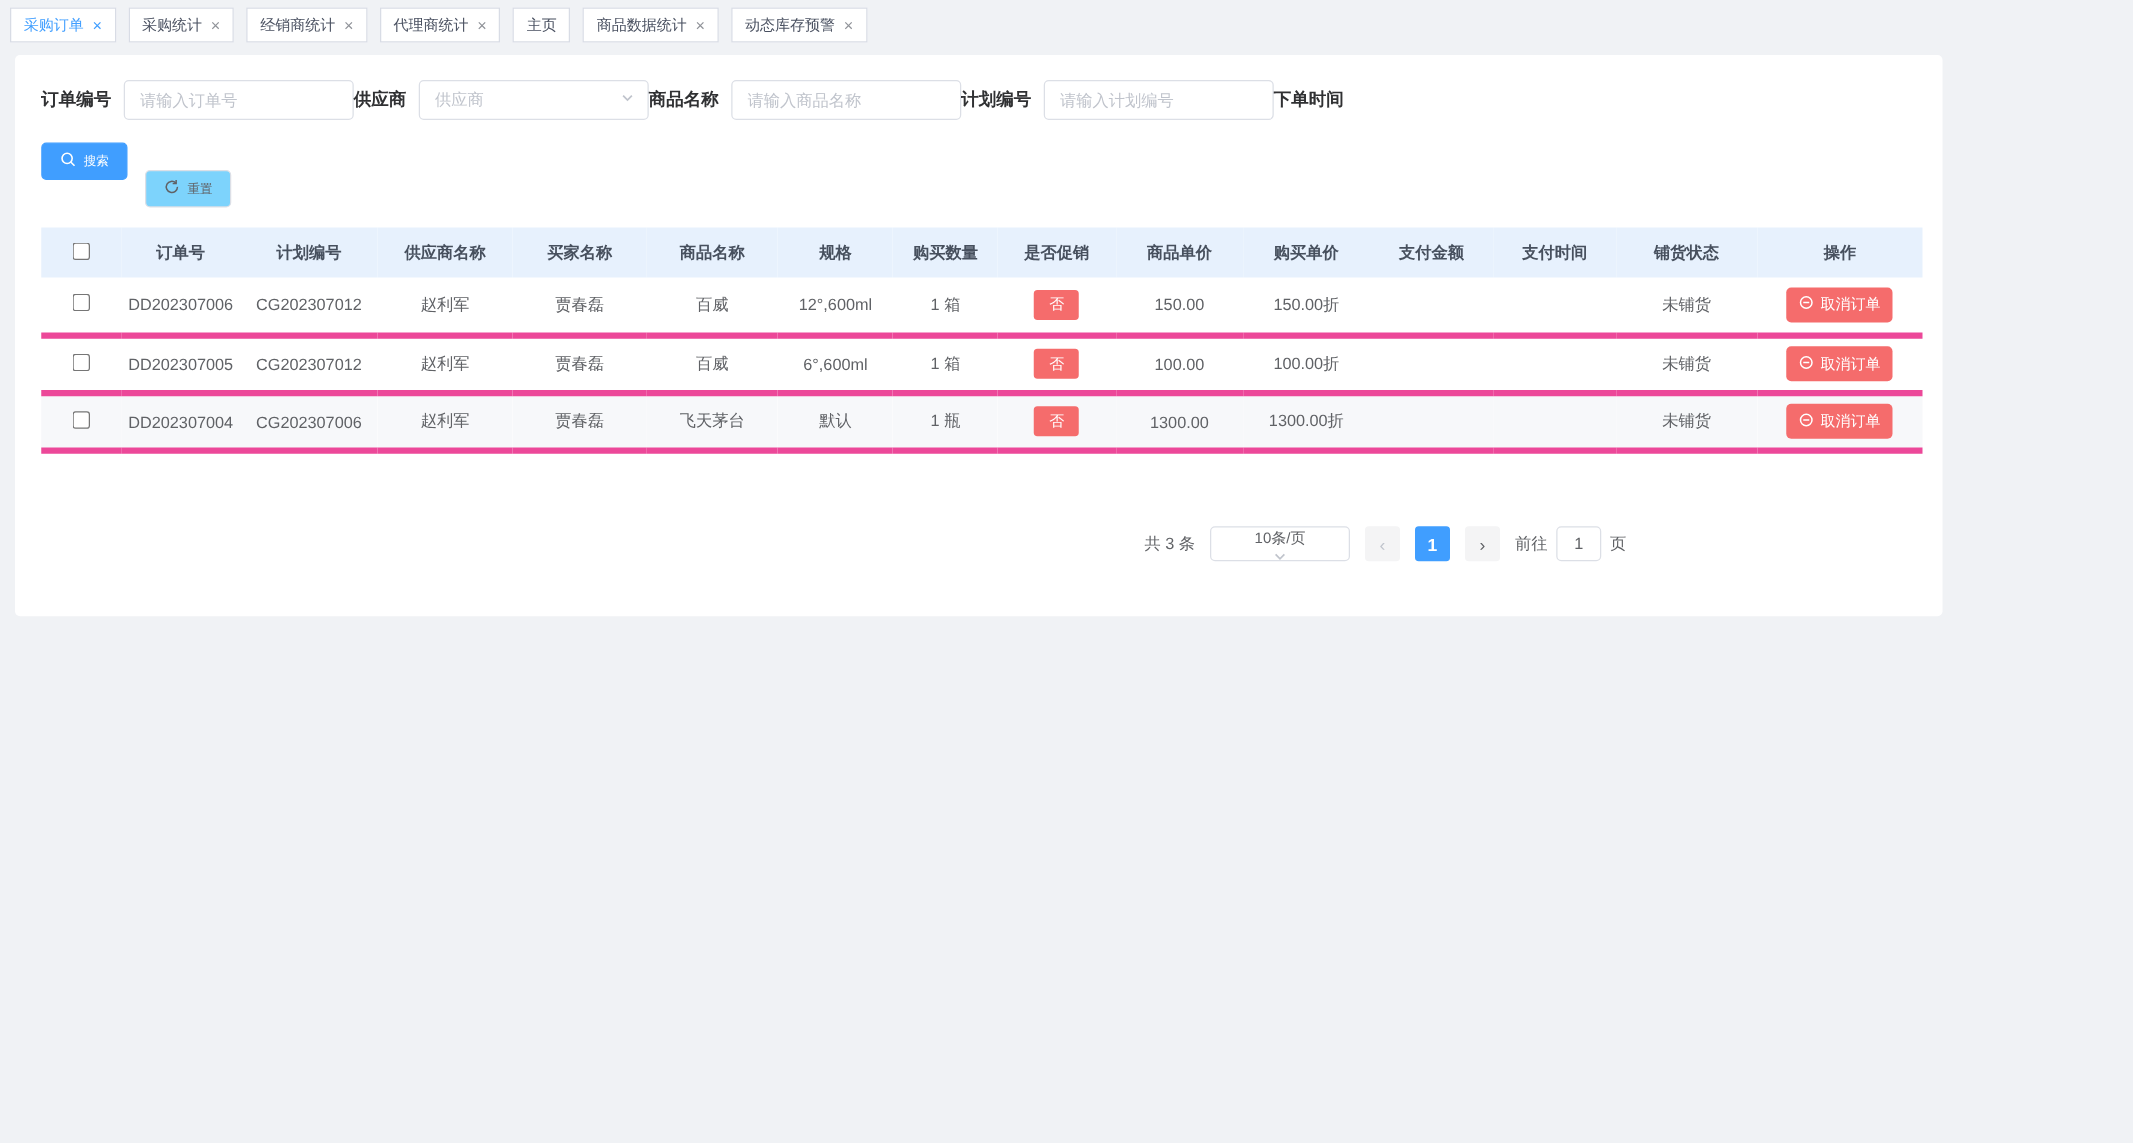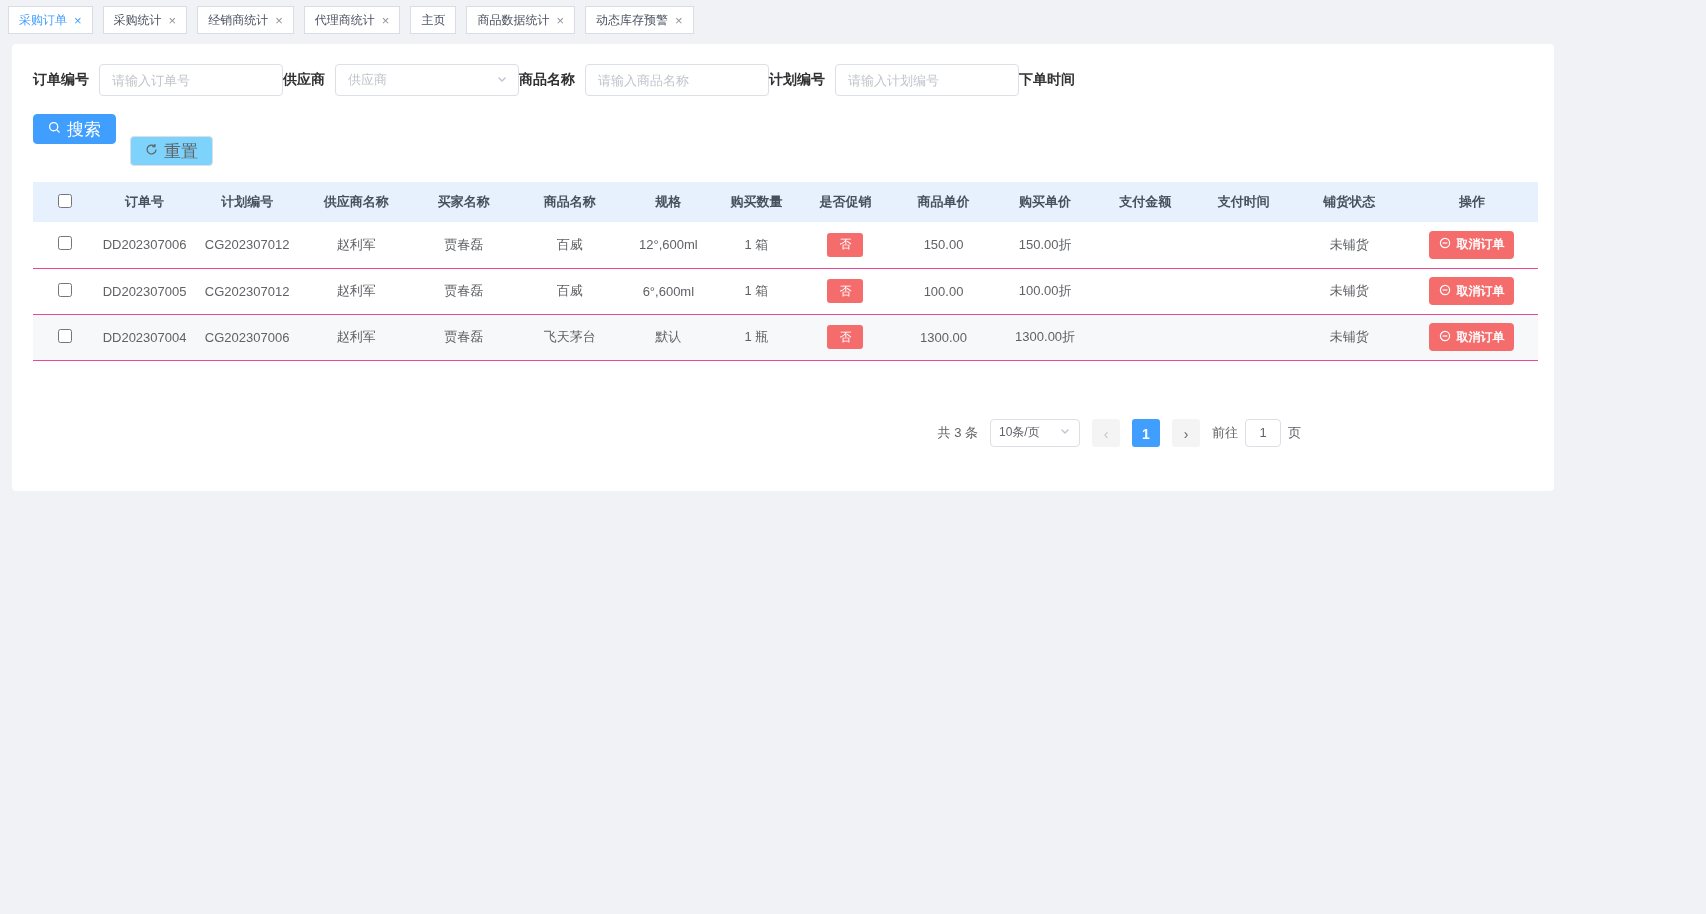--- a/index.html
+++ b/index.html
@@ -66,21 +66,21 @@
     display: flex; align-items: center;
     padding: 0 10px; gap: 4px; background: #fff; cursor: pointer;
   }
   .date-range .ph { flex: 1; text-align: center; font-size: 13px; color: #c0c4cc; }
   .date-range .sep { font-size: 13px; font-weight: 600; color: #303133; }
 
   
   .btn-row { margin-top: 18px; display: flex; gap: 14px; }
   .btn {
     height: 30px; padding: 0 14px;
-    border-radius: 4px; font-size: 17px;
+    border-radius: 4px; font-size: 10px;
     display: inline-flex; align-items: center; gap: 6px;
     cursor: pointer; border: 1px solid transparent;
     font-family: "Liberation Sans", "DejaVu Sans", sans-serif;
   }
   .btn.primary { background: #409eff; border-color: #409eff; color: #fff; }
   .btn.plain { background: #7dd3fc; border-color: #dcdfe6; color: #606266; margin-top: 22px; }
 
   
   .status-tabs { margin-top: 24px; display: flex; gap: 40px; border-bottom: 1px solid #e4e7ed; }
   .stab {
@@ -91,52 +91,51 @@
 
   
   table { margin-top: 16px; width: 100%; border-collapse: collapse; table-layout: fixed; font-size: 13px; }
   thead th {
     background: #e7f1fd; height: 40px;
     font-weight: 700; color: #47505e; text-align: center;
     font-size: 13px;
   }
   tbody td {
     height: 46px; text-align: center; vertical-align: middle;
-    color: #606266; border-bottom: 1px solid #ec4899;
+    color: #606266; border-bottom: 5px solid #ec4899;
     overflow: hidden; white-space: nowrap;
   }
   tr.striped td { background: #f7f8fa; }
   input[type="checkbox"] { width: 14px; height: 14px; accent-color: #409eff; margin: 0; cursor: pointer; }
   .promo-badge {
     display: inline-flex; align-items: center; justify-content: center;
     width: 36px; height: 24px; border-radius: 3px;
     background: #f56c6c; color: #fff; font-size: 12px;
   }
   .cancel-btn {
     display: inline-flex; align-items: center; gap: 5px;
     height: 28px; padding: 0 10px;
     background: #f56c6c; color: #fff;
     border: none; border-radius: 4px;
     font-size: 12px; cursor: pointer;
     font-family: "Liberation Sans", "DejaVu Sans", sans-serif;
-    font-weight: bold;
   }
 
   
   .pagination {
     margin-top: 58px;
     display: flex; align-items: center; justify-content: flex-end;
     padding-right: 237px; gap: 12px;
     font-size: 13px; color: #606266;
   }
   .psize {
-    width: 90px; height: 28px;
+    width: 112px; height: 28px;
     border: 1px solid #dcdfe6; border-radius: 4px;
     display: flex; align-items: center; justify-content: space-between;
-    padding: 0 8px; font-size: 12px; color: #606266; cursor: pointer; background: #fff;
+    padding: 0 8px; font-size: 12px; color: #606266; cursor: pointer; background: #fff; flex-direction: column;
   }
   .pbtn {
     min-width: 28px; height: 28px;
     border: none; border-radius: 3px;
     background: #f4f4f5; color: #606266;
     font-size: 14px; line-height: 28px; cursor: pointer;
     font-family: "Liberation Sans", "DejaVu Sans", sans-serif;
   }
   .pbtn.disabled { color: #c0c4cc; }
   .pbtn.active { background: #409eff; color: #fff; font-weight: 700; }

